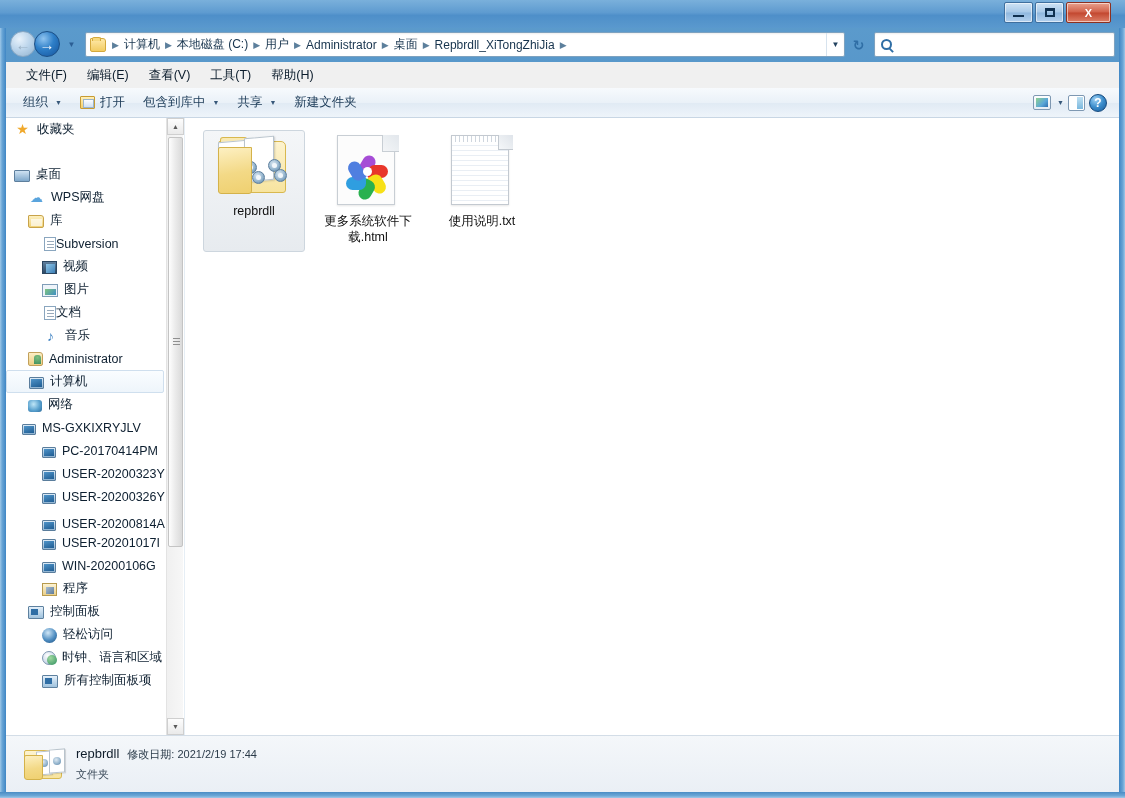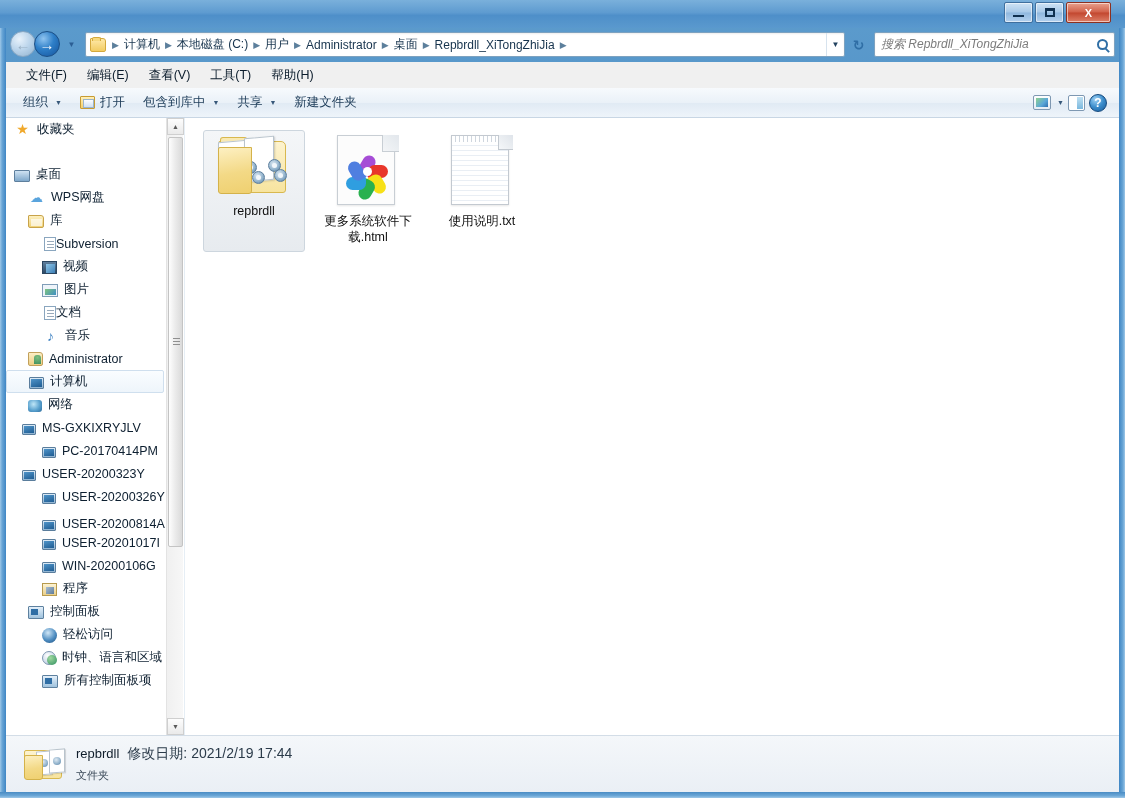--- a/index.html
+++ b/index.html
@@ -399,21 +399,21 @@
     background: radial-gradient(circle at 40% 35%,#dfeaf3 0%,#8eb0ca 60%,#53789a 100%);
   }
   .stf-front {
     position:absolute; left:0; top:8px; width:19px; height:25px;
     background: linear-gradient(170deg,#fdf0c2 0%,#f3d986 55%,#efd070 100%);
     border:1px solid #d4b24a; border-radius:2px 0 3px 3px;
   }
   .st-texts { display:flex; flex-direction:column; gap:5px; }
   .st-line1 { display:flex; align-items:baseline; gap:8px; }
   .st-name { font-size:13px; color:#0e1c2a; }
-  .st-meta { font-size:14px; color:#2b3b4a; }
+  .st-meta { font-size:11px; color:#2b3b4a; }
   .st-line2 { font-size:11px; color:#3c4b5a; }
 </style>
 </head>
 <body>
 
 <div id="window">
 
   <div class="frame-edge-l"></div>
   <div class="frame-edge-r"></div>
   <div class="frame-edge-b"></div>
@@ -465,21 +465,20 @@
       <div id="addr-drop">
         <span>▼</span>
       </div>
     </div>
 
     <div id="refreshbtn">
       <span>↻</span>
     </div>
 
     <div id="searchbox">
-      <span id="searchph">搜索 Repbrdll_XiTongZhiJia</span>
       <span class="mag"></span>
     </div>
   </div>
 
   <div id="menubar">
     <div class="menuitem">文件(F)</div>
     <div class="menuitem">编辑(E)</div>
     <div class="menuitem">查看(V)</div>
     <div class="menuitem">工具(T)</div>
     <div class="menuitem">帮助(H)</div>
@@ -566,21 +565,21 @@
             <span class="sblabel">网络</span>
           </div>
           <div class="sbrow" style="padding-left: 16px;">
             <span class="sbicon ic-pcnet"></span>
             <span class="sblabel">MS-GXKIXRYJLV</span>
           </div>
           <div class="sbrow" style="padding-left: 36px;">
             <span class="sbicon ic-pcnet"></span>
             <span class="sblabel">PC-20170414PM</span>
           </div>
-          <div class="sbrow" style="padding-left: 16px;">
+          <div class="sbrow" style="padding-left: 36px;">
             <span class="sbicon ic-pcnet"></span>
             <span class="sblabel">USER-20200323Y</span>
           </div>
           <div class="sbrow" style="padding-left: 36px;">
             <span class="sbicon ic-pcnet"></span>
             <span class="sblabel">USER-20200326Y</span>
           </div>
           <div class="sbrow" style="padding-left: 36px; align-items: flex-end;">
             <span class="sbicon ic-pcnet"></span>
             <span class="sblabel">USER-20200814A</span>

